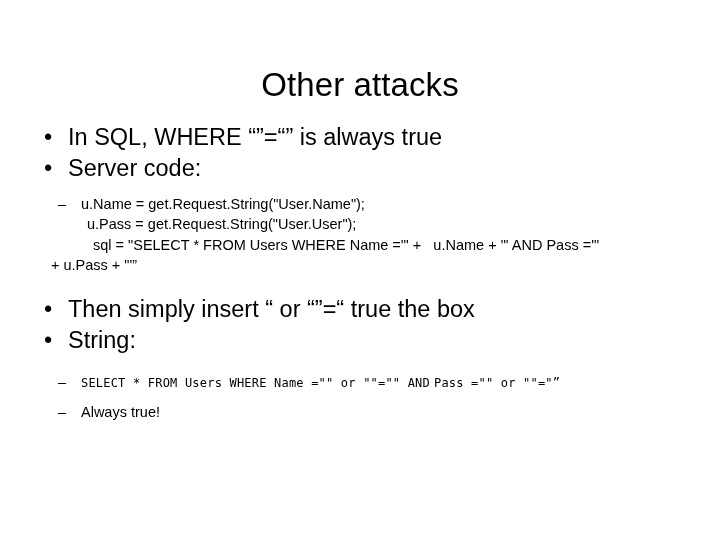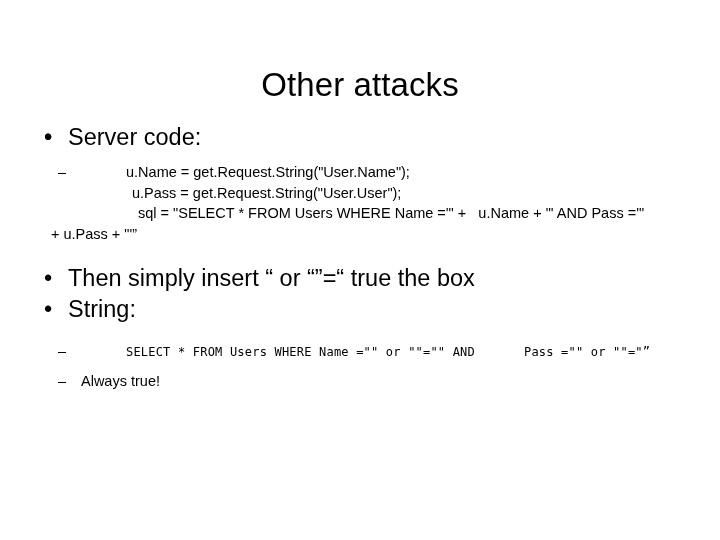--- a/index.html
+++ b/index.html
@@ -91,33 +91,34 @@
     font-family: "DejaVu Sans Mono", "Liberation Mono", monospace;
     font-size: 12px;
     line-height: 1.35;
     letter-spacing: 0.2px;
   }
 
   .gap-sm { height: 9px; }
   .gap-md { height: 16px; }
   .gap-lg { height: 18px; }
 
-  .pre { white-space: pre; margin-left: 45px; }
+  .pre { white-space: pre; }
 </style>
 </head>
 <body>
 
 <div class="slide">
 
   <h1 class="slide-title">Other attacks</h1>
 
   <div class="slide-body">
 
     <div class="l1">
       <span class="marker">•</span>
+      <span>In SQL, WHERE “”=“” is always true</span>
     </div>
 
     <div class="l1">
       <span class="marker">•</span>
       <span>Server code:</span>
     </div>
 
     <div class="gap-sm"></div>
 
     <div class="l2 code-para">

